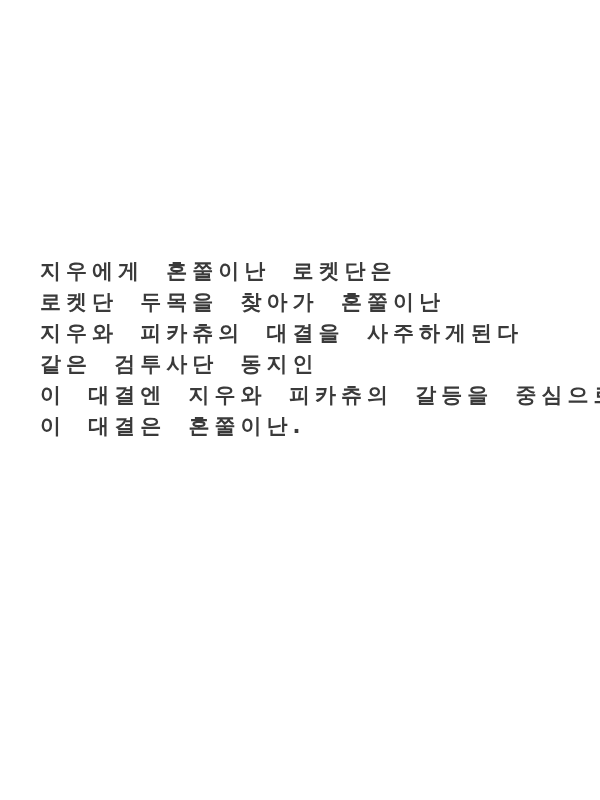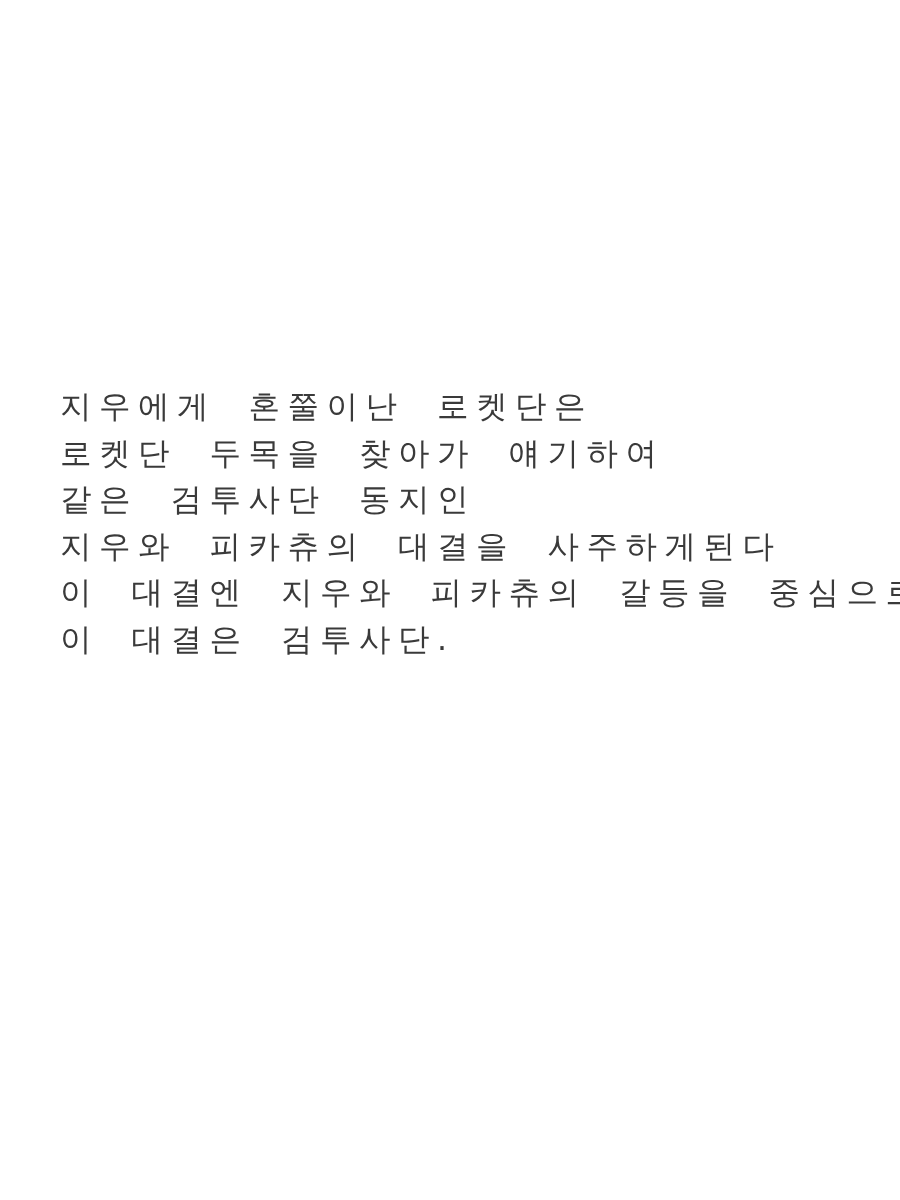--- a/index.html
+++ b/index.html
@@ -18,33 +18,33 @@
     position: absolute;
     left: 40px;
     top: 256px;
     width: 545px;
     font-family: "DejaVu Sans", sans-serif;
     font-size: 21px;
     line-height: 31px;
     color: #3a3a3a;
     letter-spacing: 5px;
     word-spacing: 10px;
-    font-weight: 400;
+    font-weight: 700;
   }
   .text-block p.line {
     margin: 0;
     padding: 0;
     white-space: nowrap;
   }
 </style>
 </head>
 <body>
 
 <div class="page">
   <div class="text-block">
     <p class="line">지우에게 혼쭐이난 로켓단은</p>
-    <p class="line">로켓단 두목을 찾아가 얘기하여</p>
+    <p class="line">로켓단 두목을 찾아가 혼쭐이난</p>
+    <p class="line">지우와 피카츄의 대결을 사주하게된다</p>
     <p class="line">같은 검투사단 동지인</p>
-    <p class="line">지우와 피카츄의 대결을 사주하게된다</p>
     <p class="line">이 대결엔 지우와 피카츄의 갈등을 중심으로</p>
-    <p class="line">이 대결은 검투사단.</p>
+    <p class="line">이 대결은 혼쭐이난.</p>
   </div>
 </div>
 
 </body></html>

